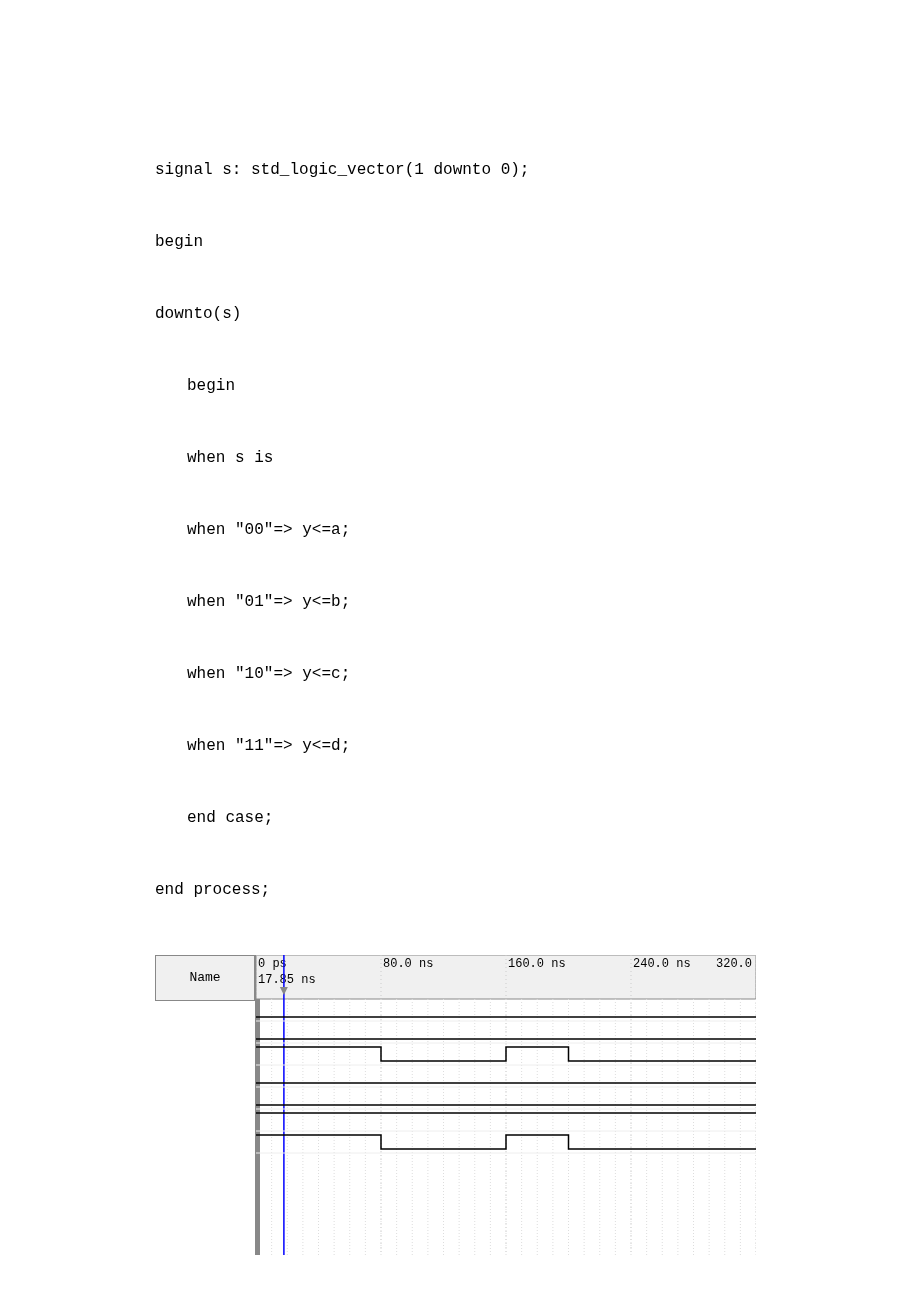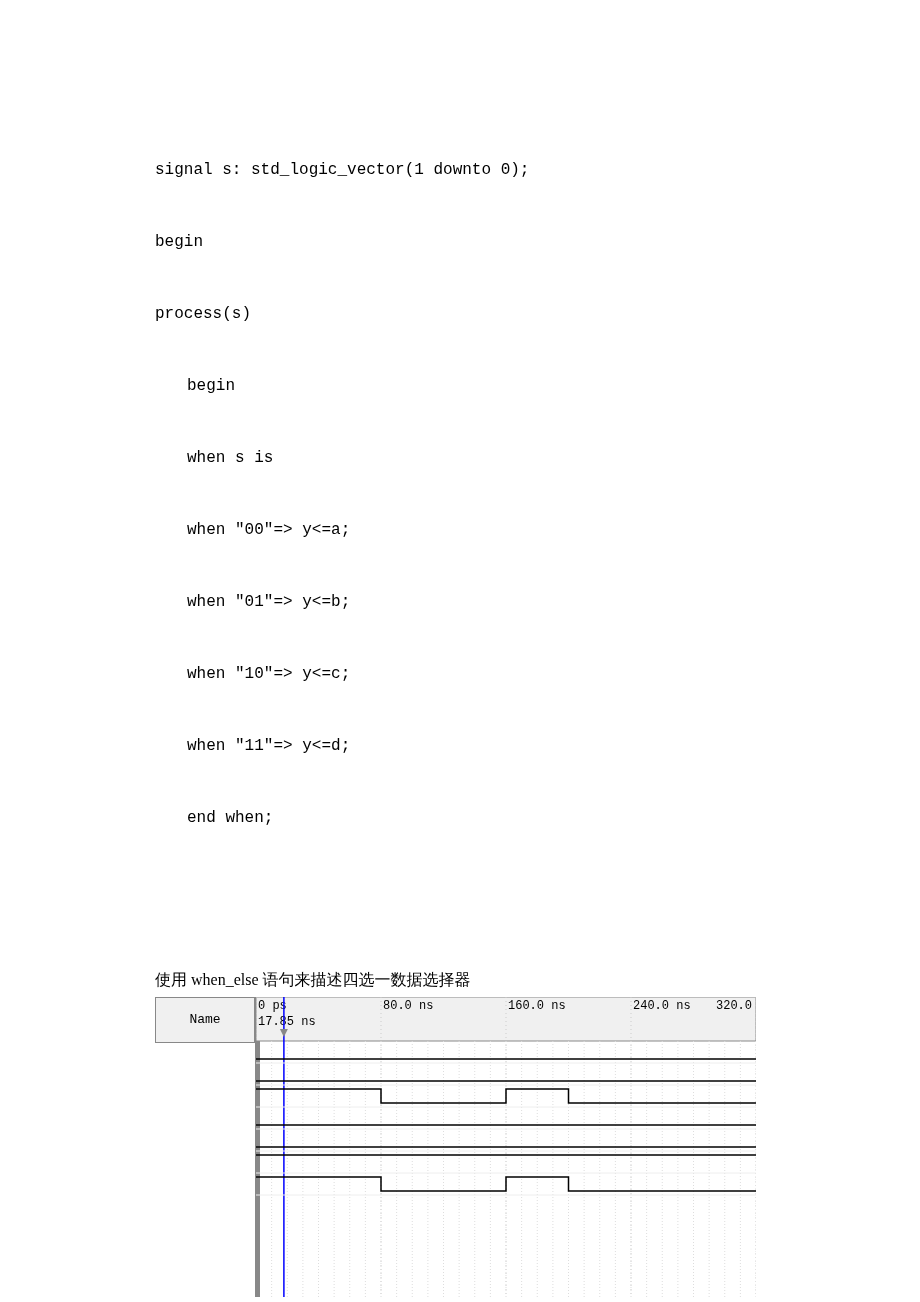--- a/index.html
+++ b/index.html
@@ -17,31 +17,31 @@
   .wave-svg { display:block; }
 </style>
 </head>
 <body>
 
 <div class="page">
 
   <div class="code-block">
     <div>signal s: std_logic_vector(1 downto 0);</div>
     <div>begin</div>
-    <div>process(s)</div>
+    <div>downto(s)</div>
     <div class="ind1">begin</div>
     <div class="ind1">when s is</div>
     <div class="ind1">when "00"=&gt; y&lt;=a;</div>
     <div class="ind1">when "01"=&gt; y&lt;=b;</div>
     <div class="ind1">when "10"=&gt; y&lt;=c;</div>
     <div class="ind1">when "11"=&gt; y&lt;=d;</div>
-    <div class="ind1">end when;</div>
+    <div class="ind1">end case;</div>
+    <div>end process;</div>
   </div>
 
-  <div class="heading cjk">使用 when_else 语句来描述四选一数据选择器</div>
 
   <div class="wave-wrap">
     <div class="names-col">
       <div class="name-header">Name</div>
 
     </div>
     <div class="wave-col">
       <svg class="wave-svg" id="wave-svg" width="500" height="300">
           <rect x="0" y="0" width="500" height="44" fill="#f0f0f0" stroke="#888"></rect>
           <text x="2" y="12" font-family="Courier New" font-size="12" fill="#000">0 ps</text>

